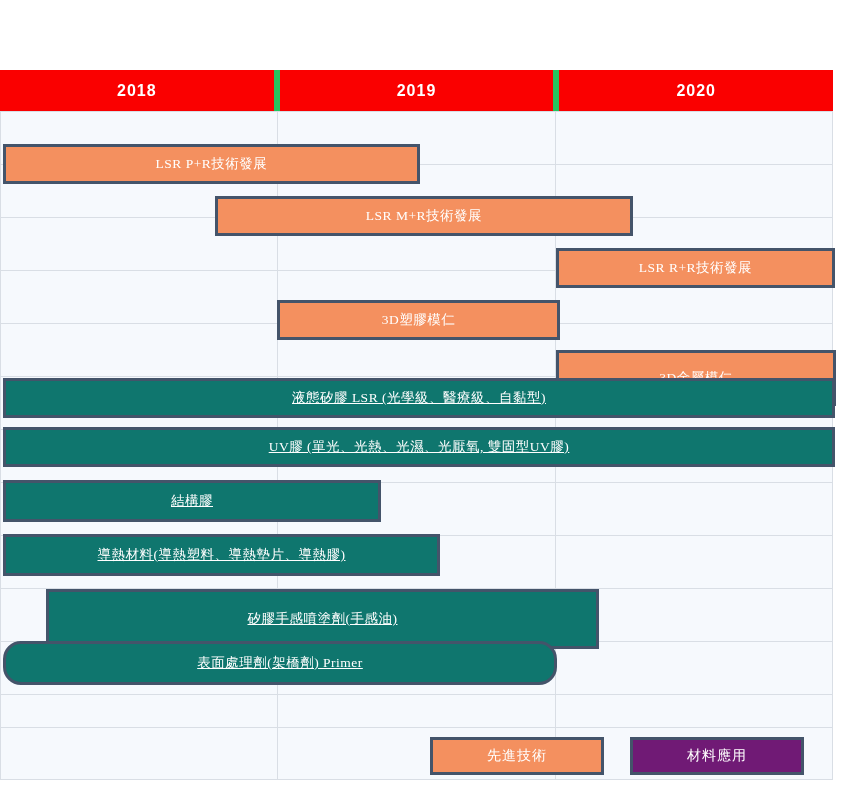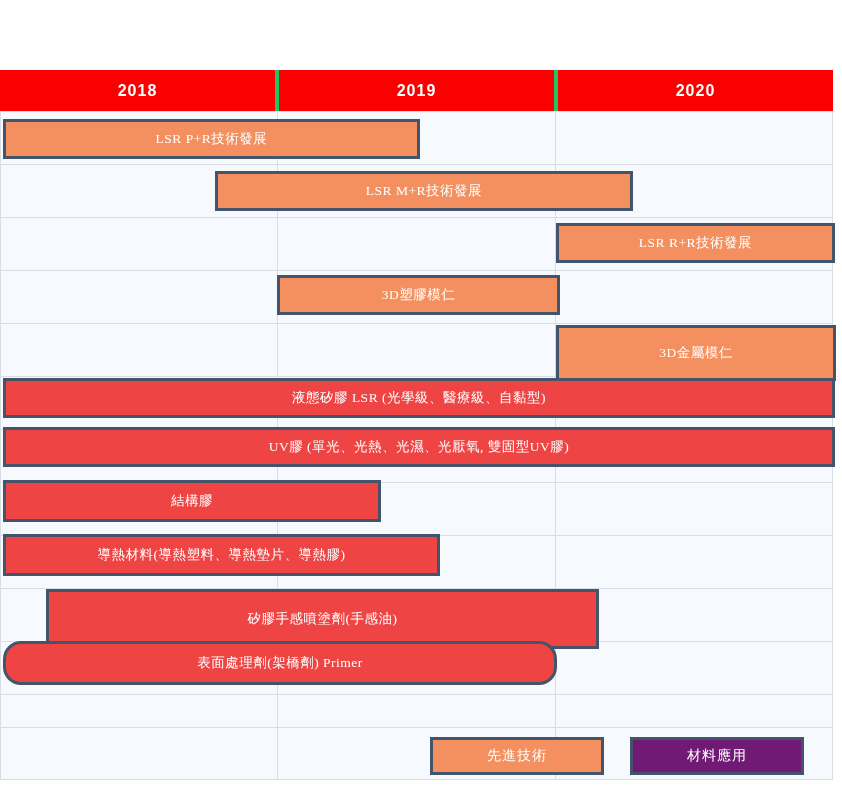--- a/index.html
+++ b/index.html
@@ -50,21 +50,21 @@
   }
   .header-cell {
     flex: 1 1 0;
     background: #FA0000;
     color: #ffffff;
     font-size: 16px;
     font-weight: bold;
     display: flex;
     align-items: center;
     justify-content: center;
-    border-right: 4px solid #22c55e;
+    border-right: 6px solid #22c55e;
     box-sizing: border-box;
     letter-spacing: 1px;
   }
   .header-cell:last-child { border-right: none; }
 
   .row-line {
     position: absolute;
     left: 0;
     width: 833px;
     height: 1px;
@@ -90,22 +90,22 @@
     display: flex;
     align-items: center;
     justify-content: center;
     color: #ffffff;
     font-size: 13.5px;
     font-family: "Liberation Serif", "DejaVu Serif", serif;
     letter-spacing: 0.5px;
     white-space: nowrap;
     overflow: hidden;
   }
-  .bar.tech { background: #F4905F; }
-  .bar.material { background: #ef4444; }
+  .bar.tech { background: #F4905F; margin-top: 25px; }
+  .bar.material { background: #0f766e; text-decoration: underline; }
 
   
   .legend-item {
     position: absolute;
     box-sizing: border-box;
     border: 3px solid #44546A;
     display: flex;
     align-items: center;
     justify-content: center;
     color: #ffffff;

